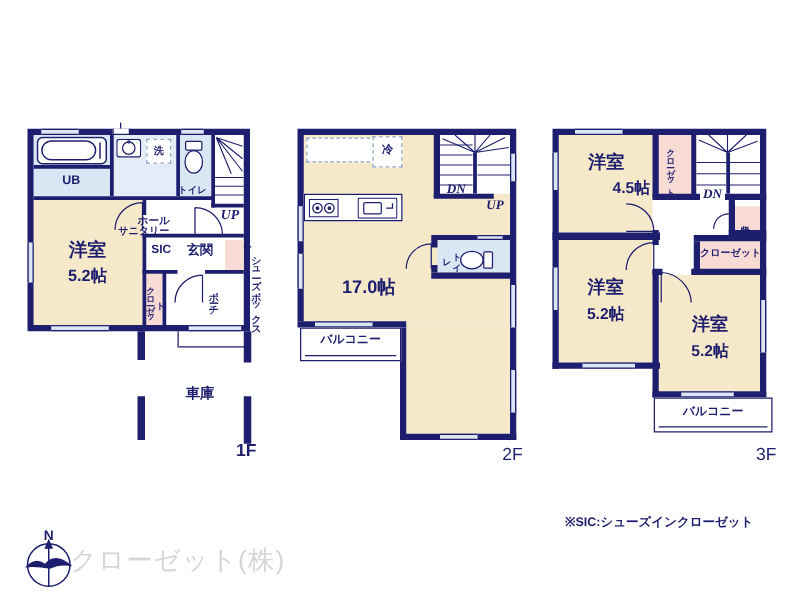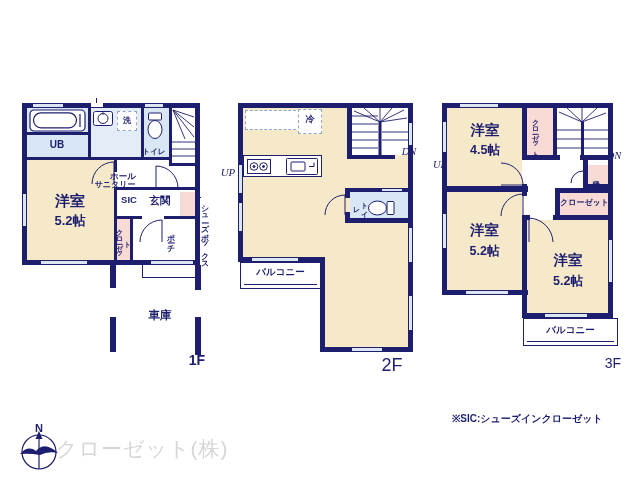--- a/index.html
+++ b/index.html
@@ -1,21 +1,21 @@
 <!DOCTYPE html>
 <html><head>
 <meta charset="utf-8">
 <style>
   html,body{margin:0;padding:0;background:#fff;font-family:"Liberation Sans",sans-serif;}
   #stage{position:relative;width:640px;height:480px;background:#fff;overflow:hidden;}
   .abs{position:absolute;}
   .w{position:absolute;background:#1e1e6f;}
   .f{position:absolute;}
   .lbl{position:absolute;color:#1e1e6f;font-weight:bold;white-space:nowrap;line-height:1.15;text-align:center;}
-  .it{position:absolute;color:#1e1e6f;font-family:"Liberation Serif",serif;font-style:italic;font-weight:normal;text-align:center;white-space:nowrap;padding-left:44px;}
+  .it{position:absolute;color:#1e1e6f;font-family:"Liberation Serif",serif;font-style:italic;font-weight:bold;text-align:center;white-space:nowrap;}
   .v{writing-mode:vertical-rl;text-orientation:upright;letter-spacing:1px;white-space:normal;}
   .vl{writing-mode:vertical-lr;text-orientation:upright;white-space:normal;}
   .winh{position:absolute;background:#dce6f2;border-top:1px solid #1e1e6f;border-bottom:1px solid #1e1e6f;box-sizing:border-box;}
   .winv{position:absolute;background:#dce6f2;border-left:1px solid #1e1e6f;border-right:1px solid #1e1e6f;box-sizing:border-box;}
   .thin{position:absolute;background:#fff;border:1px solid #1e1e6f;box-sizing:border-box;}
   .dash{position:absolute;border:1px dashed #8fa7c8;box-sizing:border-box;background:#fff;}
   svg{display:block;}
 </style>
 </head>
 <body>
@@ -170,34 +170,35 @@
       <g stroke="#1e1e6f" fill="#fff" stroke-width="1">
         <rect x="2.5" y="1" width="13" height="7" rx="1"></rect>
         <ellipse cx="9" cy="17.5" rx="7" ry="9"></ellipse>
       </g>
     </svg>
   <div class="lbl v" style="left:352px;top:194px;height:24px;font-size:7px;">トイレ</div>
   <svg class="abs" style="left:324px;top:194px;" width="22" height="22">
       <path d="M21 1 A20 20 0 0 0 1 21 M21 1 L21 21" stroke="#1e1e6f" fill="none" stroke-width="1"></path>
     </svg>
 
+  <div class="lbl" style="left:240px;top:222px;width:110px;font-size:14.5px;">17.0帖</div>
 
   <div class="thin" style="left:240px;top:262px;width:81px;height:27px;"></div>
   <div class="w" style="left:244px;top:284px;width:73px;height:1px;"></div>
   <div class="lbl" style="left:242px;top:267px;width:77px;font-size:9.5px;">バルコニー</div>
 
   <div class="winv" style="left:238px;top:165px;width:5px;height:28px;"></div>
   <div class="winv" style="left:238px;top:203px;width:5px;height:28px;"></div>
   <div class="winv" style="left:408px;top:123px;width:5px;height:22px;"></div>
   <div class="winv" style="left:408px;top:228px;width:5px;height:34px;"></div>
   <div class="winv" style="left:408px;top:296px;width:5px;height:34px;"></div>
   <div class="winh" style="left:352px;top:347px;width:30px;height:5px;"></div>
   <div class="winh" style="left:252px;top:257px;width:46px;height:5px;"></div>
   <div class="winh" style="left:382px;top:188px;width:20px;height:4px;"></div>
-  <div class="lbl" style="left:375px;top:355px;width:34px;font-size:18px;font-weight:normal;">2F</div>
+  <div class="lbl" style="left:393px;top:355px;width:34px;font-size:14px;font-weight:normal;">2F</div>
 
   <div class="f" style="left:447px;top:108px;width:75px;height:78px;background:#f6e9c9;"></div>
   <div class="f" style="left:527px;top:108px;width:26px;height:50px;background:#f8dbd5;"></div>
   <div class="f" style="left:588px;top:165px;width:20px;height:20px;background:#f8dbd5;"></div>
   <div class="f" style="left:560px;top:193px;width:48px;height:22px;background:#f8dbd5;"></div>
   <div class="f" style="left:447px;top:192px;width:75px;height:98px;background:#f6e9c9;"></div>
   <div class="f" style="left:527px;top:220px;width:81px;height:93px;background:#f6e9c9;"></div>
 
   <div class="w" style="left:442px;top:103px;width:171px;height:5px;"></div>
   <div class="w" style="left:442px;top:108px;width:5px;height:187px;"></div>
@@ -234,21 +235,21 @@
       <path d="M23 1 A22 22 0 0 0 1 23 M23 1 L23 23" stroke="#1e1e6f" fill="none" stroke-width="1"></path>
     </svg>
   <svg class="abs" style="left:528px;top:217px;" width="26" height="26">
       <path d="M1 1 A25 25 0 0 1 25 25 M1 1 L1 25" stroke="#1e1e6f" fill="none" stroke-width="1"></path>
     </svg>
   <svg class="abs" style="left:570px;top:170px;" width="14" height="14">
       <path d="M13 1 A12 12 0 0 0 1 13" stroke="#1e1e6f" fill="none" stroke-width="1"></path>
     </svg>
 
   <div class="lbl" style="left:450px;top:122px;width:70px;font-size:14.5px;">洋室</div>
-  <div class="lbl" style="left:450px;top:143px;width:70px;font-size:12.5px;">4.5帖</div>
+  <div class="lbl" style="left:470px;top:143px;width:70px;font-size:12.5px;">4.5帖</div>
   <div class="lbl v" style="left:531px;top:111px;height:46px;font-size:7px;letter-spacing:0;">クローゼット</div>
   <div class="lbl v" style="left:591px;top:166px;height:18px;font-size:7.5px;">収納</div>
   <div class="lbl" style="left:560px;top:198px;width:48px;font-size:8px;">クローゼット</div>
   <div class="lbl" style="left:447px;top:222px;width:75px;font-size:14.5px;">洋室</div>
   <div class="lbl" style="left:447px;top:244px;width:75px;font-size:12.5px;">5.2帖</div>
   <div class="lbl" style="left:528px;top:252px;width:80px;font-size:14.5px;">洋室</div>
   <div class="lbl" style="left:528px;top:274px;width:80px;font-size:12.5px;">5.2帖</div>
 
   <div class="thin" style="left:523px;top:318px;width:95px;height:28px;"></div>
   <div class="w" style="left:527px;top:341px;width:87px;height:1px;"></div>

